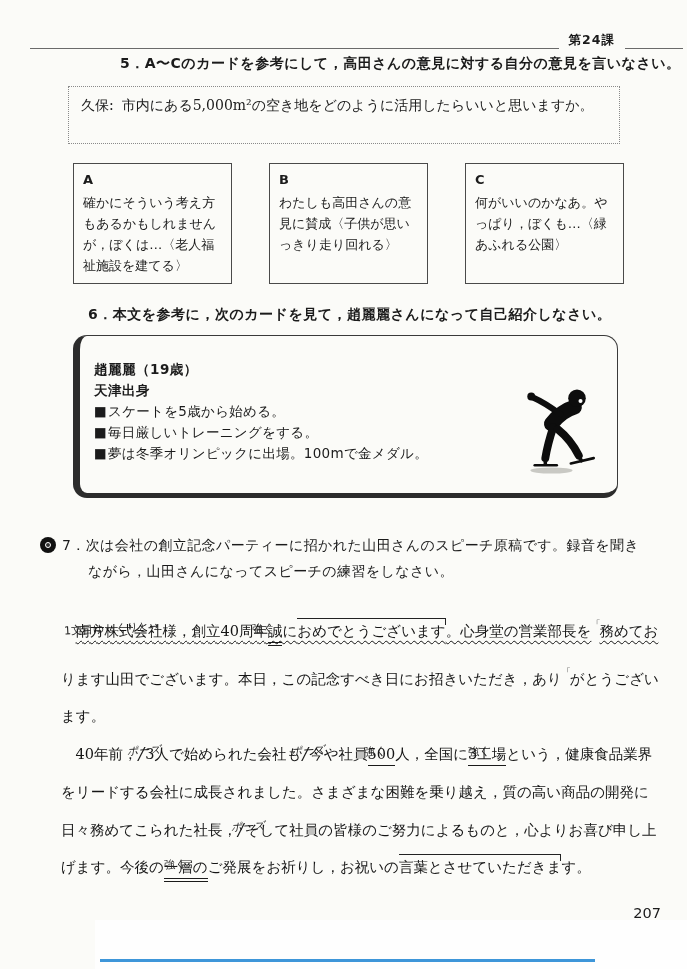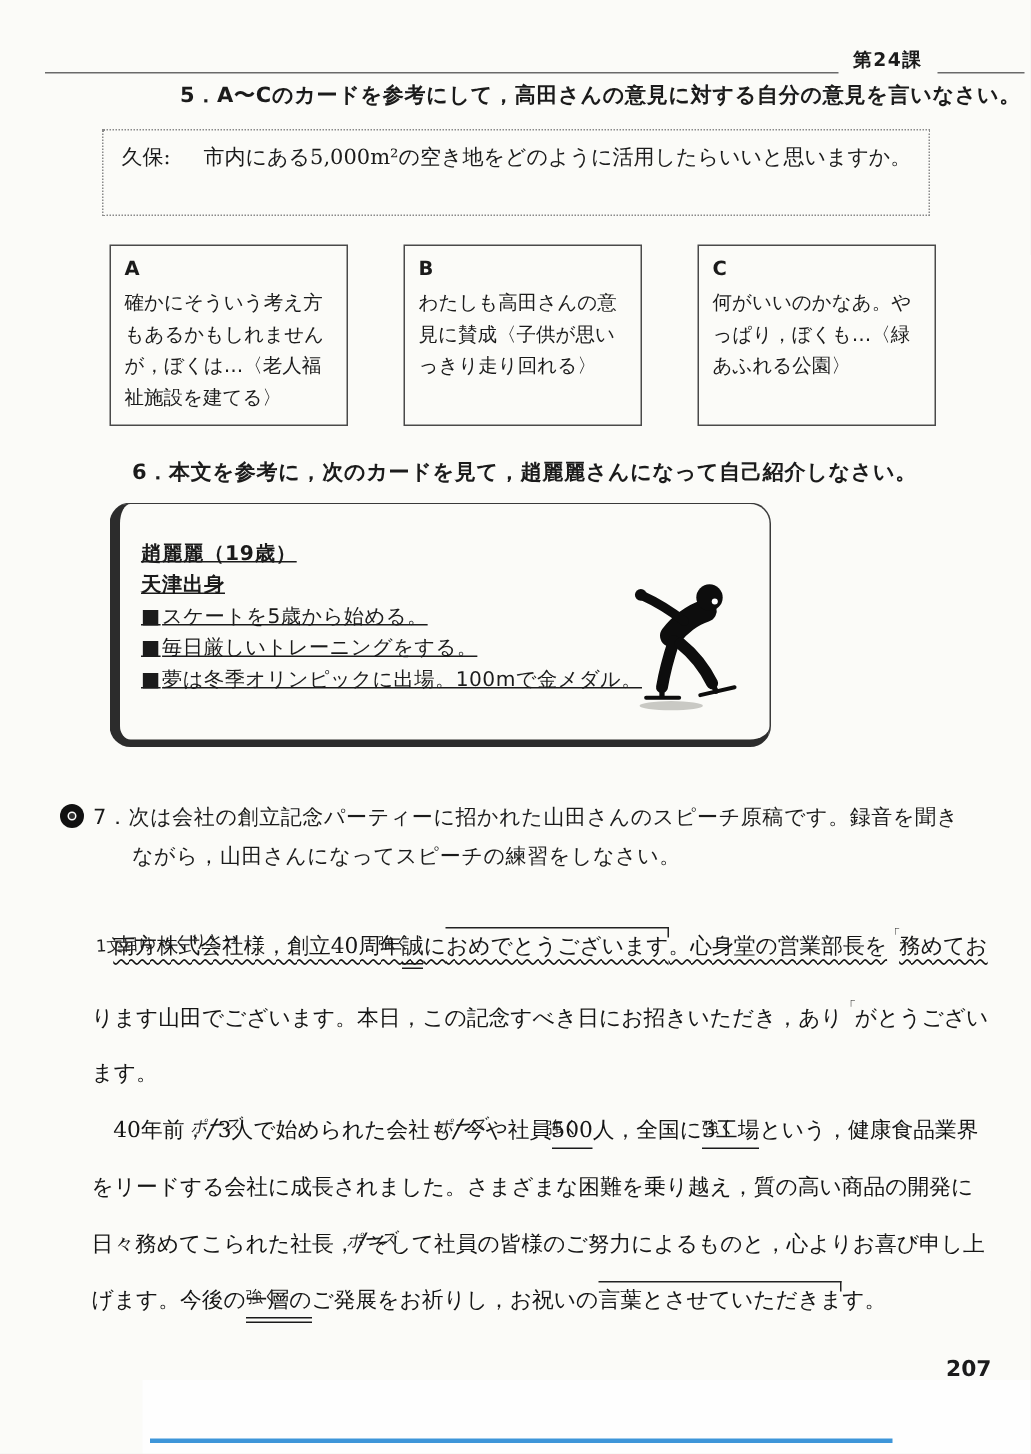--- a/index.html
+++ b/index.html
@@ -14,33 +14,33 @@
   .chap-rule .rule.short{width:58px;}
   .chap-label{font-size:12.5px;font-weight:bold;padding:0 10px;letter-spacing:1px;}
 
   .sec-title{position:absolute;left:88px;font-size:14px;font-weight:bold;letter-spacing:.5px;}
 
   
   .dlg-box{position:absolute;top:86px;left:68px;width:552px;height:58px;
            border:1.4px dotted #8a8a8a;padding:6px 12px;box-sizing:border-box;
            font-family:"DejaVu Serif",serif;font-size:14px;line-height:24px;}
   .dlg-row{white-space:nowrap;}
-  .dlg-speaker{margin-right:22px;}
+  .dlg-speaker{margin-right:8px;}
   .dlg-underline{border-bottom:1.2px solid #222;padding-bottom:1px;}
 
   
   .cards{position:absolute;top:163px;left:73px;display:flex;gap:37px;}
   .card{width:139px;min-height:101px;border:1.4px solid #4a4a4a;padding:5px 9px 7px 9px;
         font-size:13px;line-height:21px;background:#fbfbf8;}
   .card .card-label{font-size:13px;font-weight:600;margin-bottom:2px;}
 
   
-  .profile-box{position:absolute;top:335px;left:73px;width:441px;height:163px;box-sizing:border-box;
+  .profile-box{position:absolute;top:335px;left:73px;width:545px;height:163px;box-sizing:border-box;
         border:1.4px solid #3a3a3a;border-left:7px solid #2c2c2c;border-bottom:5px solid #2c2c2c;
-        border-radius:14px;padding:23px 14px;text-decoration:underline;}
+        border-radius:14px;padding:23px 14px;}
   .profile-box .pline{font-size:13.5px;font-weight:bold;line-height:21px;letter-spacing:.5px;}
   .profile-box .bline{font-size:13.5px;line-height:21px;letter-spacing:.3px;}
   .bullet-sq{margin-right:1px;}
   .skater{position:absolute;right:18px;top:42px;}
 
   
   .sec7{position:absolute;top:532px;left:40px;width:618px;font-size:14px;font-weight:normal;
         line-height:26px;letter-spacing:.4px;}
   .sec7 .l2{padding-left:48px;}
   .cd-icon{display:inline-block;width:16px;height:16px;border-radius:50%;background:#111;
@@ -56,21 +56,21 @@
   .seg.uw{text-decoration:underline;text-decoration-style:wavy;text-decoration-thickness:1px;text-underline-offset:4px;}
   .seg.u{border-bottom:1.6px solid #1a1a1a;}
   .seg.u2{border-bottom:4px double #1a1a1a;}
   .seg.ov::before{content:"";position:absolute;left:0;right:0;top:-3px;border-top:1.5px solid #222;}
   .seg.ovr::after{content:"";position:absolute;right:0;top:-3px;height:7px;border-right:1.5px solid #222;}
   .seg.kagi{font-size:9px;vertical-align:9px;width:8px;}
   .seg.slash{font-style:italic;font-size:17px;padding:0 1px;}
   .annot{position:absolute;top:-3px;left:0;font-size:11px;white-space:nowrap;color:#1d1d1d;
          font-family:"DejaVu Sans",sans-serif;transform:rotate(-3deg);font-weight:normal;}
 
-  .page-num{position:absolute;top:905px;right:26px;font-size:14.5px;font-weight:bold;}
+  .page-num{position:absolute;top:905px;right:26px;font-size:14.5px;font-weight:normal;}
   .bottom-line{position:absolute;top:959px;left:100px;width:495px;height:2.5px;background:#3e96d9;}
   .scan-white{position:absolute;right:0;bottom:0;width:592px;height:49px;background:#fefefe;}
 </style>
 </head>
 <body>
 
 <div id="page">
 
   <div class="chap-rule">
     <div class="rule long"></div>

